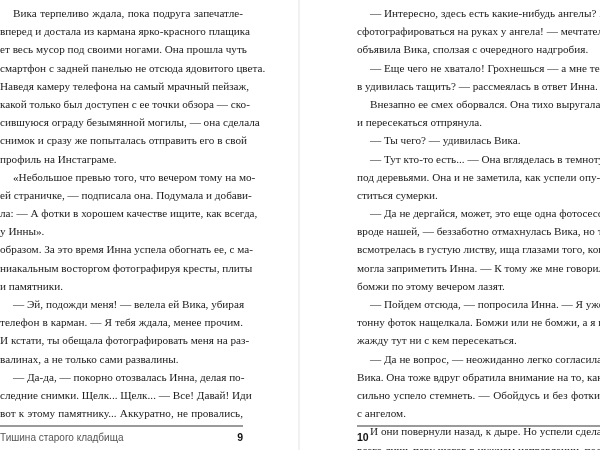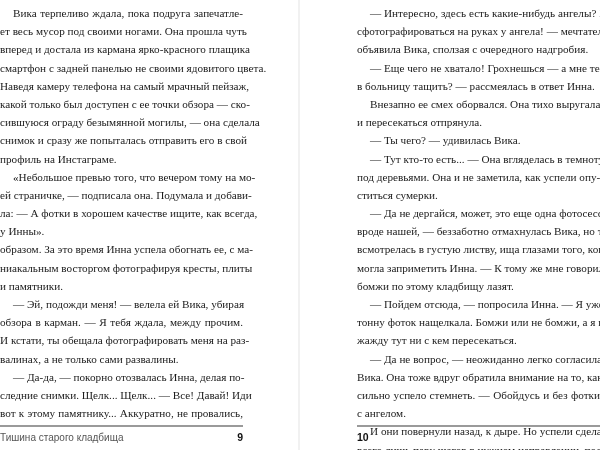--- a/index.html
+++ b/index.html
@@ -27,68 +27,68 @@
   </style>
 </head>
 <body>
 
 <div class="spread">
   <div class="gutter"></div>
 
   <div class="page left">
     <div class="text" id="left-text">
         <span class="line indent">Вика терпеливо ждала, пока подруга запечатле-</span>
+        <span class="line">вперед и достала из кармана ярко-красного плащика</span>
         <span class="line">ет весь мусор под своими ногами. Она прошла чуть</span>
-        <span class="line">вперед и достала из кармана ярко-красного плащика</span>
-        <span class="line">смартфон с задней панелью не своими ядовитого цвета.</span>
+        <span class="line">смартфон с задней панелью не отсюда ядовитого цвета.</span>
         <span class="line">Наведя камеру телефона на самый мрачный пейзаж,</span>
         <span class="line">какой только был доступен с ее точки обзора — ско-</span>
         <span class="line">сившуюся ограду безымянной могилы, — она сделала</span>
         <span class="line">снимок и сразу же попыталась отправить его в свой</span>
         <span class="line last">профиль на Инстаграме.</span>
         <span class="line indent">«Небольшое превью того, что вечером тому на мо-</span>
         <span class="line">ей страничке, — подписала она. Подумала и добави-</span>
         <span class="line">ла: — А фотки в хорошем качестве ищите, как всегда,</span>
         <span class="line last">у Инны».</span>
         <span class="line">образом. За это время Инна успела обогнать ее, с ма-</span>
         <span class="line">ниакальным восторгом фотографируя кресты, плиты</span>
         <span class="line last">и памятники.</span>
         <span class="line indent">— Эй, подожди меня! — велела ей Вика, убирая</span>
-        <span class="line">обзора в карман. — Я тебя ждала, между прочим.</span>
+        <span class="line">телефон в карман. — Я тебя ждала, менее прочим.</span>
         <span class="line">И кстати, ты обещала фотографировать меня на раз-</span>
         <span class="line last">валинах, а не только сами развалины.</span>
         <span class="line indent">— Да-да, — покорно отозвалась Инна, делая по-</span>
         <span class="line">следние снимки. Щелк... Щелк... — Все! Давай! Иди</span>
         <span class="line">вот к этому памятнику... Аккуратно, не провались,</span>
       </div>
     <div class="rule"></div>
     <div class="footer">
       <span>Тишина старого кладбища</span>
       <span class="num">9</span>
     </div>
   </div>
 
   <div class="page right">
     <div class="text" id="right-text">
         <span class="line indent">— Интересно, здесь есть какие-нибудь ангелы? Хочу</span>
         <span class="line">сфотографироваться на руках у ангела! — мечтательно</span>
         <span class="line last">объявила Вика, сползая с очередного надгробия.</span>
         <span class="line indent">— Еще чего не хватало! Грохнешься — а мне тебя</span>
-        <span class="line last">в больницу тащить? — рассмеялась в ответ Инна.</span>
+        <span class="line last">в удивилась тащить? — рассмеялась в ответ Инна.</span>
         <span class="line indent">Внезапно ее смех оборвался. Она тихо выругалась</span>
         <span class="line last">и пересекаться отпрянула.</span>
         <span class="line indent last">— Ты чего? — удивилась Вика.</span>
         <span class="line indent">— Тут кто-то есть... — Она вгляделась в темноту</span>
         <span class="line">под деревьями. Она и не заметила, как успели опу-</span>
         <span class="line last">ститься сумерки.</span>
         <span class="line indent">— Да не дергайся, может, это еще одна фотосессия</span>
         <span class="line">вроде нашей, — беззаботно отмахнулась Вика, но тоже</span>
         <span class="line">всмотрелась в густую листву, ища глазами того, кого</span>
         <span class="line">могла заприметить Инна. — К тому же мне говорили,</span>
-        <span class="line last">бомжи по этому кладбищу лазят.</span>
+        <span class="line last">бомжи по этому вечером лазят.</span>
         <span class="line indent">— Пойдем отсюда, — попросила Инна. — Я уже</span>
         <span class="line">тонну фоток нащелкала. Бомжи или не бомжи, а я не</span>
         <span class="line last">жажду тут ни с кем пересекаться.</span>
         <span class="line indent">— Да не вопрос, — неожиданно легко согласилась</span>
         <span class="line">Вика. Она тоже вдруг обратила внимание на то, как</span>
         <span class="line">сильно успело стемнеть. — Обойдусь и без фотки</span>
         <span class="line last">с ангелом.</span>
         <span class="line indent">И они повернули назад, к дыре. Но успели сделать</span>
         <span class="line">всего лишь пару шагов в нужном направлении, после</span>
       </div>

